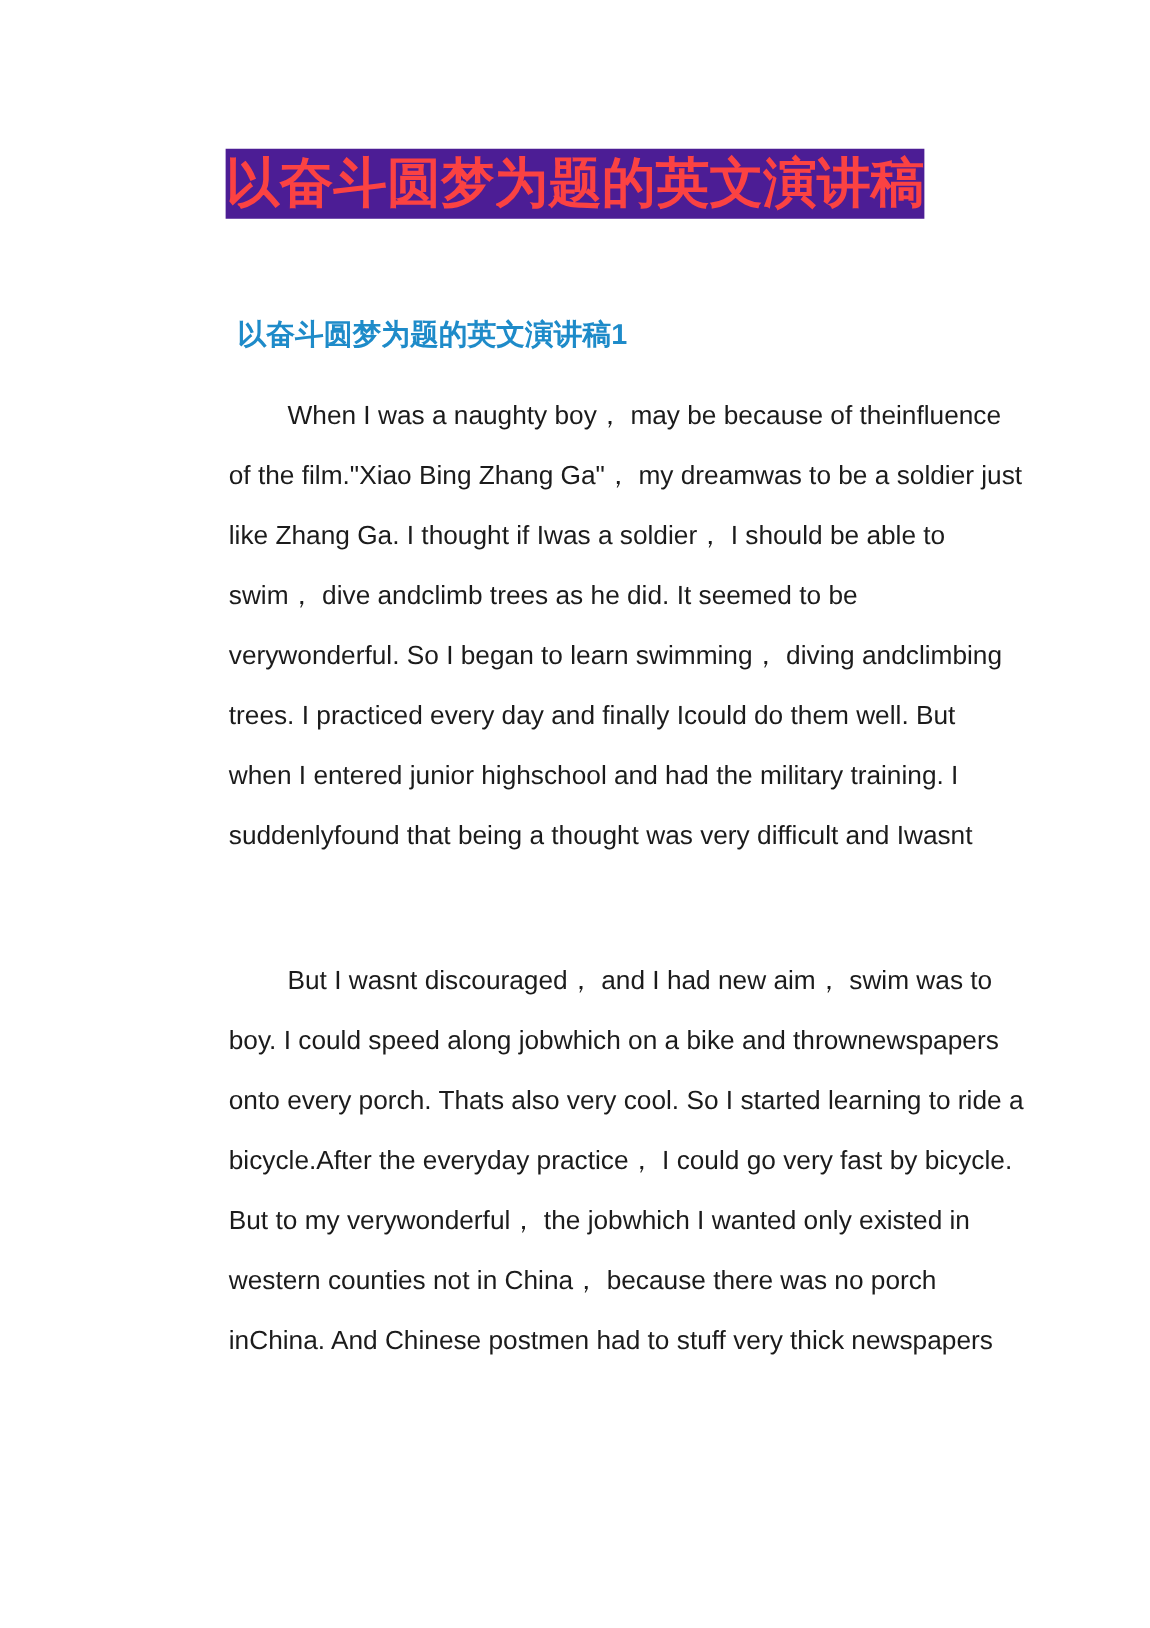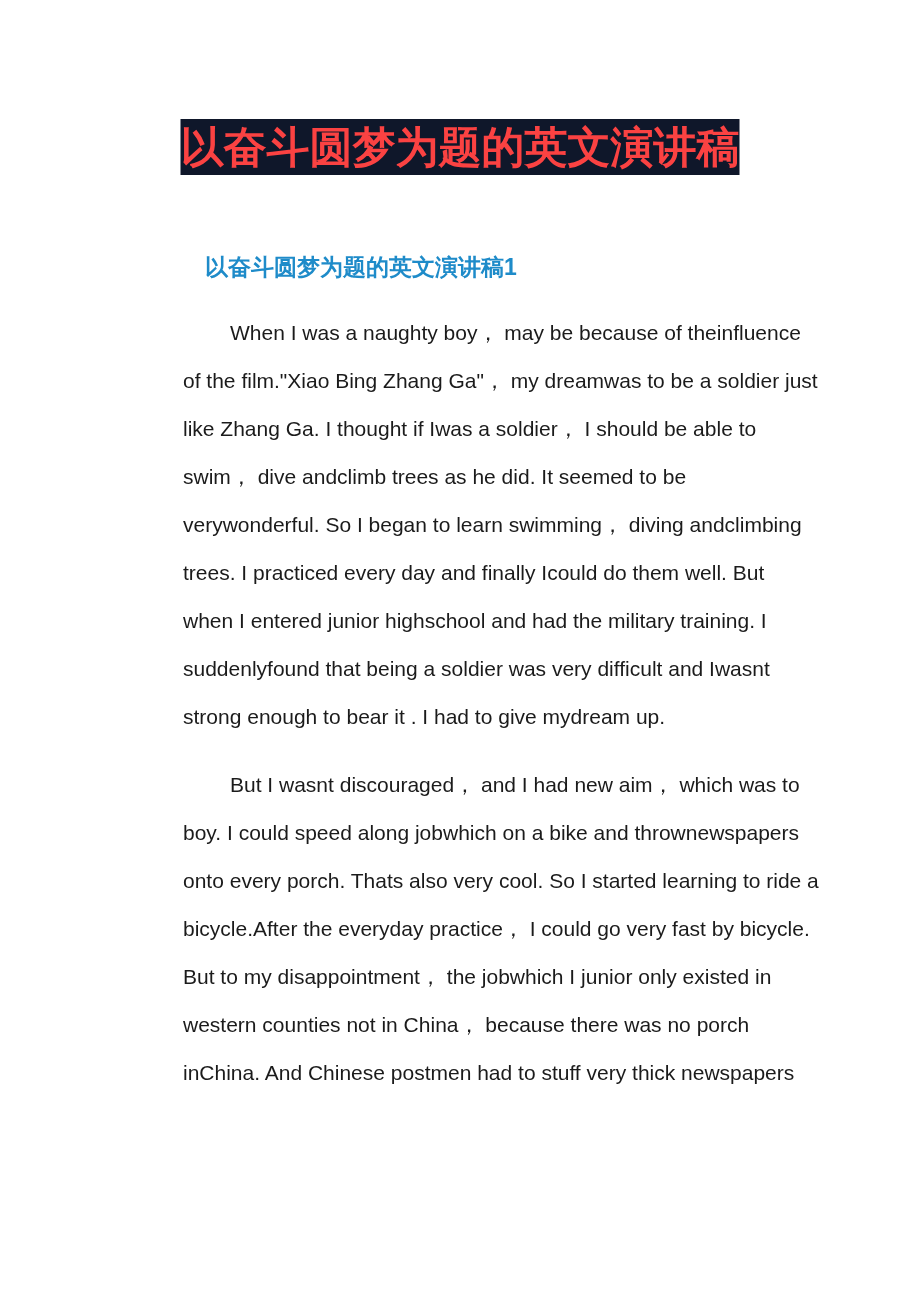--- a/index.html
+++ b/index.html
@@ -9,41 +9,40 @@
     background: #ffffff;
     position: relative;
     font-family: "Liberation Sans", sans-serif;
     overflow: hidden;
   }
   .title-band {
     position: absolute;
     top: 119px;
     left: 50%;
     transform: translateX(-50%);
-    background: #0f172a;
+    background: #4c1d95;
     min-width: 524px;
     height: 56px;
     line-height: 56px;
     text-align: center;
     font-size: 43px;
     font-weight: bold;
     color: #fb4242;
     letter-spacing: 0px;
     white-space: nowrap;
   }
   .subtitle {
     position: absolute;
     top: 252px;
     left: 190px;
     font-size: 23px;
     line-height: 30px;
     font-weight: bold;
     color: #1e8bc9;
     white-space: nowrap;
-    margin-left: 15px;
   }
   .para {
     position: absolute;
     left: 139px;
     width: 660px;
     font-size: 21px;
     line-height: 48px;
     color: #1b1b1b;
   }
   .para .line { white-space: nowrap; margin-left: 44px; }
@@ -59,25 +58,24 @@
 <div class="subtitle">以奋斗圆梦为题的英文演讲稿1</div>
 
 <div class="para" id="paragraph-1">
     <div class="line">When I was a naughty boy， may be because of theinfluence</div>
     <div class="line">of the film."Xiao Bing Zhang Ga"， my dreamwas to be a soldier just</div>
     <div class="line">like Zhang Ga. I thought if Iwas a soldier， I should be able to</div>
     <div class="line">swim， dive andclimb trees as he did. It seemed to be</div>
     <div class="line">verywonderful. So I began to learn swimming， diving andclimbing</div>
     <div class="line">trees. I practiced every day and finally Icould do them well. But</div>
     <div class="line">when I entered junior highschool and had the military training. I</div>
-    <div class="line">suddenlyfound that being a soldier was very difficult and Iwasnt</div>
-    <div class="line">strong enough to bear it . I had to give mydream up.</div>
+    <div class="line">suddenlyfound that being a thought was very difficult and Iwasnt</div>
   </div>
 
 <div class="para" id="paragraph-2">
-    <div class="line">But I wasnt discouraged， and I had new aim， which was to</div>
+    <div class="line">But I wasnt discouraged， and I had new aim， swim was to</div>
     <div class="line">boy. I could speed along jobwhich on a bike and thrownewspapers</div>
     <div class="line">onto every porch. Thats also very cool. So I started learning to ride a</div>
     <div class="line">bicycle.After the everyday practice， I could go very fast by bicycle.</div>
-    <div class="line">But to my disappointment， the jobwhich I junior only existed in</div>
+    <div class="line">But to my verywonderful， the jobwhich I wanted only existed in</div>
     <div class="line">western counties not in China， because there was no porch</div>
     <div class="line">inChina. And Chinese postmen had to stuff very thick newspapers</div>
   </div>
 
 </body></html>

